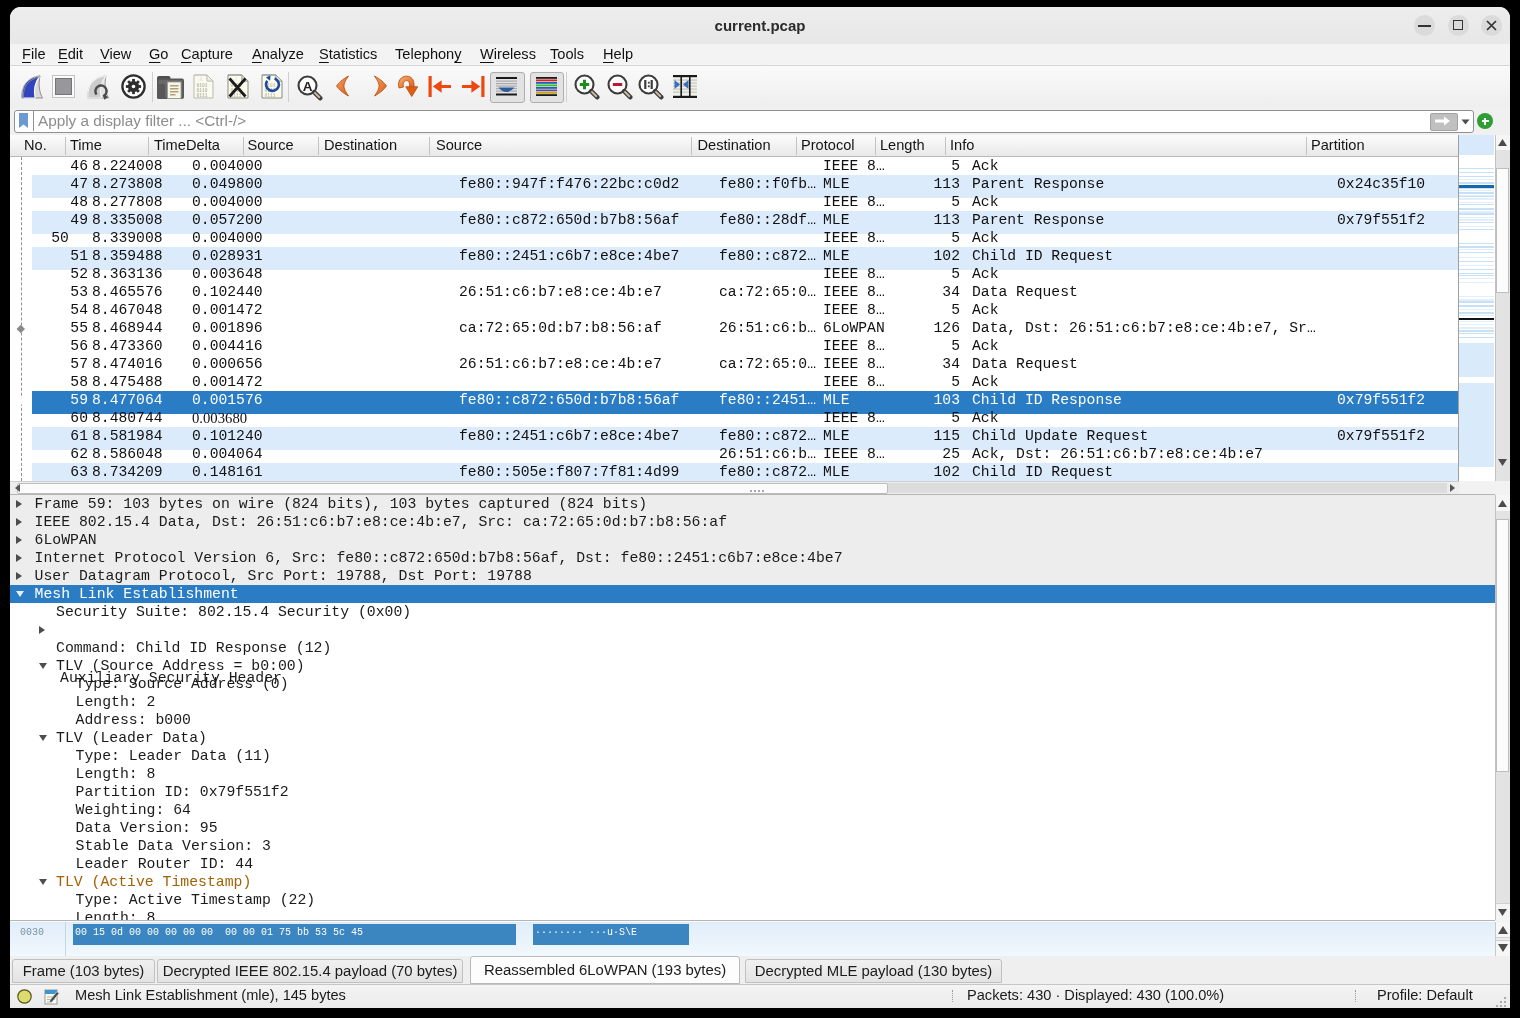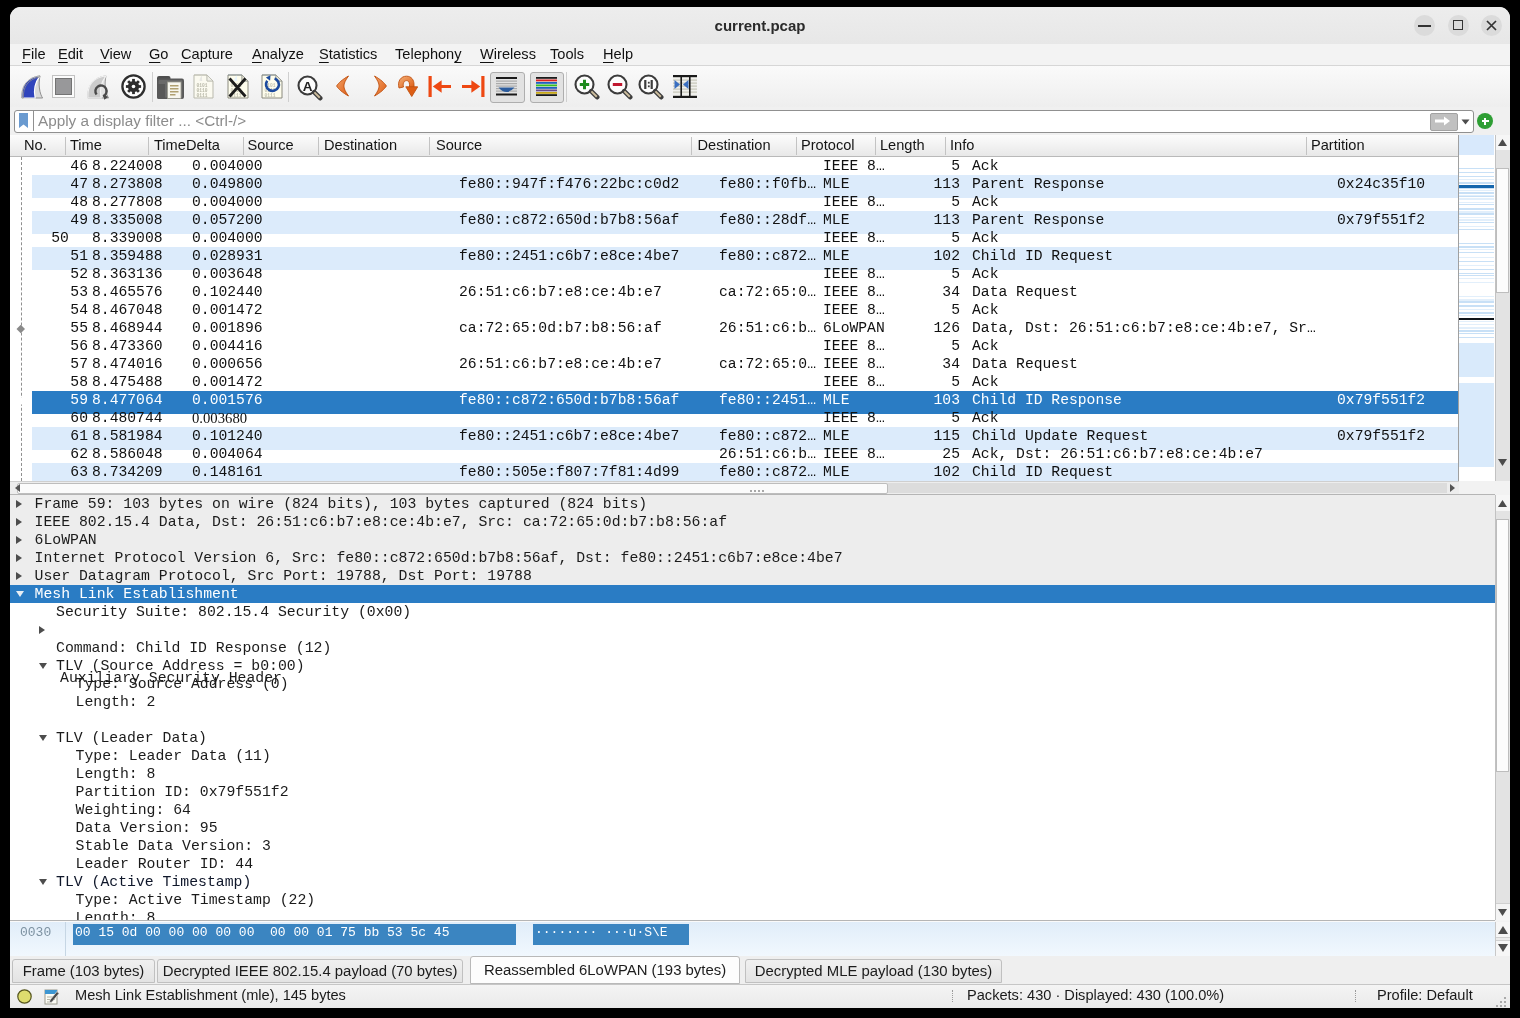--- a/index.html
+++ b/index.html
@@ -559,20 +559,23 @@
 <div class="drow" style="top:162px;">
 <span class="tri-d" style="left:29px;top:6px;border-top-color:#4d4d4d;"></span>
 <span class="cell" style="left:46px;color:#1b1b1b;">TLV (Source Address = b0:00)</span>
 </div>
 <div class="drow" style="top:180px;">
 <span class="cell" style="left:65.5px;color:#1b1b1b;">Type: Source Address (0)</span>
 </div>
 <div class="drow" style="top:198px;">
 <span class="cell" style="left:65.5px;color:#1b1b1b;">Length: 2</span>
 </div>
+<div class="drow" style="top:216px;">
+<span class="cell" style="left:65.5px;color:#1b1b1b;">Address: b000</span>
+</div>
 <div class="drow" style="top:234px;">
 <span class="tri-d" style="left:29px;top:6px;border-top-color:#4d4d4d;"></span>
 <span class="cell" style="left:46px;color:#1b1b1b;">TLV (Leader Data)</span>
 </div>
 <div class="drow" style="top:252px;">
 <span class="cell" style="left:65.5px;color:#1b1b1b;">Type: Leader Data (11)</span>
 </div>
 <div class="drow" style="top:270px;">
 <span class="cell" style="left:65.5px;color:#1b1b1b;">Length: 8</span>
 </div>
@@ -586,41 +589,41 @@
 <span class="cell" style="left:65.5px;color:#1b1b1b;">Data Version: 95</span>
 </div>
 <div class="drow" style="top:342px;">
 <span class="cell" style="left:65.5px;color:#1b1b1b;">Stable Data Version: 3</span>
 </div>
 <div class="drow" style="top:360px;">
 <span class="cell" style="left:65.5px;color:#1b1b1b;">Leader Router ID: 44</span>
 </div>
 <div class="drow" style="top:378px;">
 <span class="tri-d" style="left:29px;top:6px;border-top-color:#4d4d4d;"></span>
-<span class="cell" style="left:46px;color:#0f172a;">TLV (Active Timestamp)</span>
+<span class="cell" style="left:46px;color:#a16207;">TLV (Active Timestamp)</span>
 </div>
 <div class="drow" style="top:396px;">
 <span class="cell" style="left:65.5px;color:#1b1b1b;">Type: Active Timestamp (22)</span>
 </div>
 <div class="drow" style="top:414px;">
 <span class="cell" style="left:65.5px;color:#1b1b1b;">Length: 8</span>
 </div>
 </div>
 <div class="abs" style="left:1495px;top:495px;width:15px;height:425px;background:#e3e3e3;border-left:1px solid #c2c2c2;box-sizing:border-box;"></div>
 <div class="abs" style="left:1496px;top:495px;width:14px;height:16px;background:#f6f6f6;"></div>
 <svg class="abs" style="left:1498px;top:500px;" width="9" height="7" viewBox="0 0 9 7">
     <path d="M4.5,0 L9,7 L0,7 Z" fill="#4c4c4c"></path>
   </svg>
 <div class="abs" style="left:1496px;top:903px;width:14px;height:17px;background:#f4f4f4;border-top:1px solid #d0d0d0;"></div>
 <svg class="abs" style="left:1498px;top:909px;" width="9" height="7" viewBox="0 0 9 7">
     <path d="M4.5,7 L9,0 L0,0 Z" fill="#4c4c4c"></path>
   </svg>
 <div class="abs" style="left:1496px;top:519px;width:13px;height:253px;background:#fcfcfc;border:1px solid #bdbdbd;box-sizing:border-box;"></div>
 <div class="abs" style="left:10px;top:920px;width:1485px;height:2px;background:#fafafa;border-top:1px solid #b5b5b5;"></div>
-<div class="abs mono" style="left:10px;top:922px;width:1485px;height:34px;background:linear-gradient(#e0edf9,#f1f8fe);border-bottom:1px solid #c0ccd8;font-size:13px;">
+<div class="abs mono" style="left:10px;top:922px;width:1485px;height:34px;background:linear-gradient(#e0edf9,#f1f8fe);border-bottom:1px solid #c0ccd8;font-size:10px;">
 <div class="cell" style="left:10px;top:1px;height:20px;line-height:20px;color:#7d92a2;">0030</div>
 <div class="abs" style="left:54.5px;top:0;width:1px;height:34px;background:#c6d6e4;"></div>
 <div class="abs" style="left:63px;top:2px;width:443px;height:21px;background:#3b85c1;"></div>
 <div class="cell" style="left:65px;top:1px;height:20px;line-height:20px;color:#fff;">00 15 0d 00 00 00 00 00  00 00 01 75 bb 53 5c 45</div>
 <div class="abs" style="left:523px;top:2px;width:156px;height:21px;background:#3b85c1;"></div>
 <div class="cell" style="left:525px;top:1px;height:20px;line-height:20px;color:#fff;">········ ···u·S\E</div>
 </div>
 <div class="abs" style="left:1495px;top:922px;width:15px;height:34px;background:#ececec;border-left:1px solid #c8c8c8;box-sizing:border-box;"></div>
 <div class="abs" style="left:1496px;top:922px;width:14px;height:15px;background:#f6f6f6;border-bottom:1px solid #d0d0d0;"></div>
 <div class="abs" style="left:1496px;top:940px;width:14px;height:15px;background:#f6f6f6;border-top:1px solid #d0d0d0;"></div>

